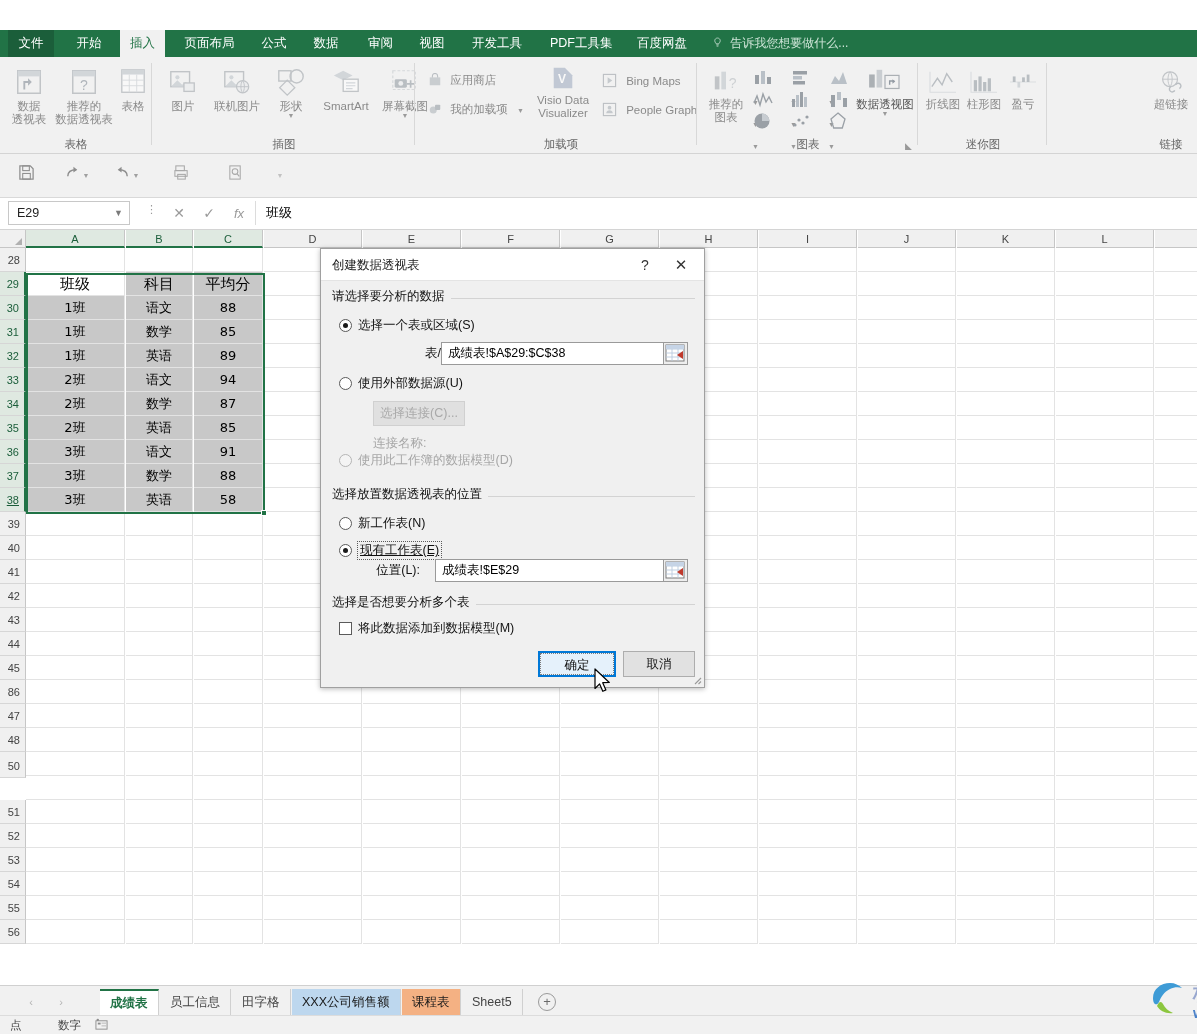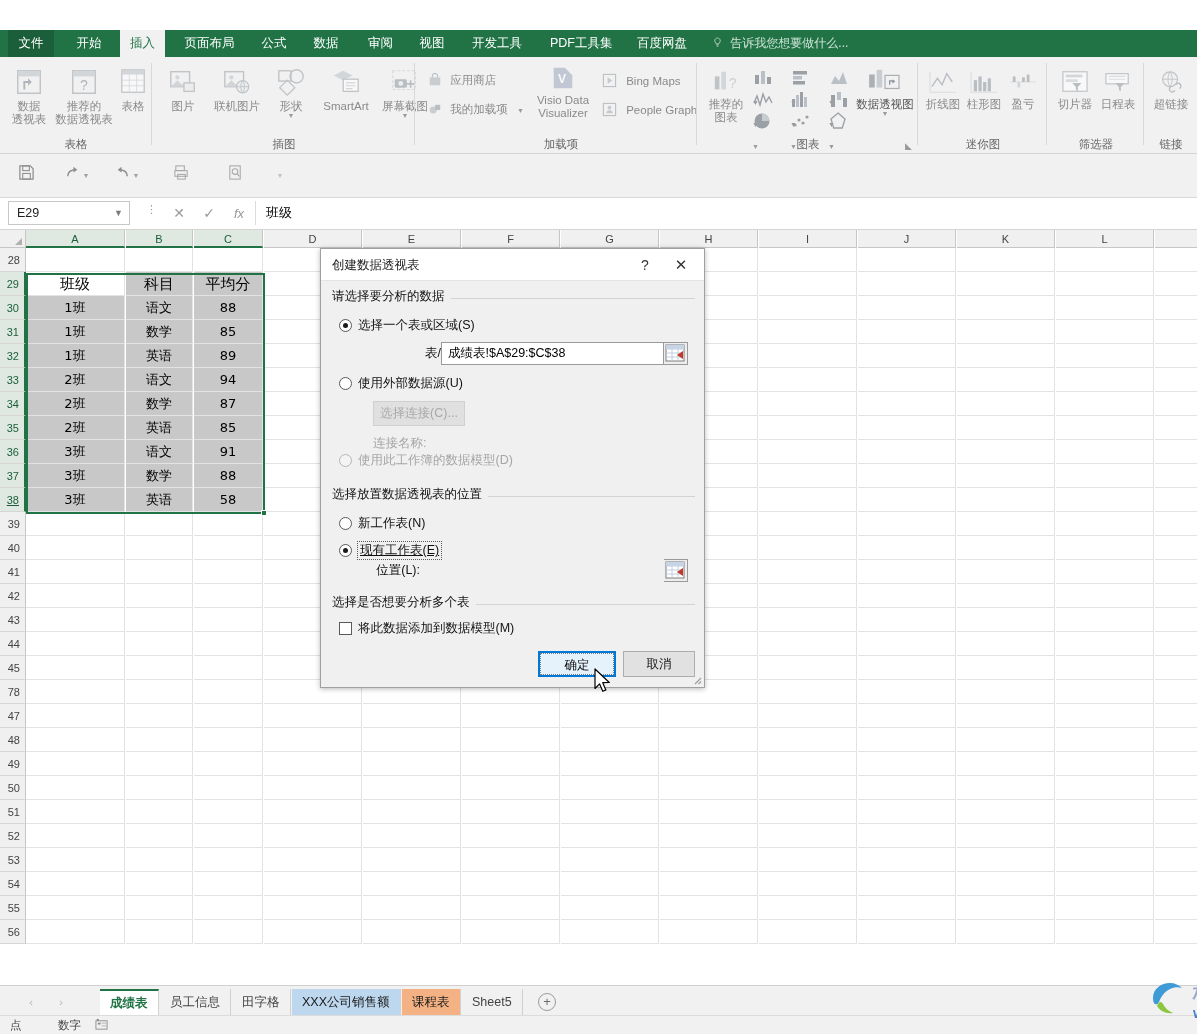--- a/index.html
+++ b/index.html
@@ -552,41 +552,20 @@
             <rect x="11" y="14" width="3" height="6" fill="#b9c0c7"></rect>
           <rect x="16" y="9" width="3" height="5" fill="#8d959d"></rect>
             <rect x="21" y="6" width="3" height="8" fill="#8d959d"></rect>
         </svg>
         <span class="bl">盈亏</span>
       </div>
       <div class="glabel">迷你图</div>
       <div class="sep"></div>
     </div>
 
-    <div class="grp" style="left:1048px;width:96px;">
-      <div class="btn" style="left:6px;top:12px;width:42px;">
-        <svg class="ico" width="30" height="26" viewBox="0 0 32 28">
-          <rect x="3" y="3" width="26" height="21" fill="#fff" stroke="#9aa0a6" stroke-width="1.3"></rect>
-          <rect x="6" y="6" width="18" height="3" fill="#b9c0c7"></rect>
-            <rect x="6" y="11" width="13" height="3" fill="#c7ccd1"></rect>
-          <path d="M13 15l10 0-4 4.5V24l-2-1.5v-3z" fill="#8d959d"></path>
-        </svg>
-        <span class="bl">切片器</span>
-      </div>
-      <div class="btn" style="left:49px;top:12px;width:42px;">
-        <svg class="ico" width="30" height="26" viewBox="0 0 32 28">
-          <rect x="3" y="5" width="24" height="11" fill="#fff" stroke="#9aa0a6" stroke-width="1.3"></rect>
-          <path d="M6 8h18M6 11h18" stroke="#c7ccd1" stroke-width="1.2"></path>
-          <path d="M13 15l10 0-4 4.5V24l-2-1.5v-3z" fill="#8d959d"></path>
-        </svg>
-        <span class="bl">日程表</span>
-      </div>
-      <div class="glabel">筛选器</div>
-      <div class="sep"></div>
-    </div>
 
     <div class="grp" style="left:1145px;width:52px;">
       <div class="btn" style="left:4px;top:12px;width:44px;">
         <svg class="ico" width="30" height="26" viewBox="0 0 32 28">
           <circle cx="15" cy="11" r="8" fill="none" stroke="#9aa0a6" stroke-width="1.3"></circle>
           <path d="M7 11h16M15 3c3 3.5 3 12.5 0 16M15 3c-3 3.5-3 12.5 0 16" fill="none" stroke="#9aa0a6" stroke-width="1"></path>
           <path d="M16 19a3 3 0 104 4M21 17a3 3 0 114 4" fill="none" stroke="#8d959d" stroke-width="1.5"></path>
         </svg>
         <span class="bl">超链接</span>
       </div>
@@ -674,25 +653,25 @@
         <div class="rowhead selrow" style="top: 210px;">36</div>
         <div class="rowhead selrow" style="top: 234px;">37</div>
         <div class="rowhead selrow" style="top: 258px; text-decoration: underline;">38</div>
         <div class="rowhead" style="top: 282px;">39</div>
         <div class="rowhead" style="top: 306px;">40</div>
         <div class="rowhead" style="top: 330px;">41</div>
         <div class="rowhead" style="top: 354px;">42</div>
         <div class="rowhead" style="top: 378px;">43</div>
         <div class="rowhead" style="top: 402px;">44</div>
         <div class="rowhead" style="top: 426px;">45</div>
-        <div class="rowhead" style="top: 450px;">78</div>
+        <div class="rowhead" style="top: 450px;">86</div>
         <div class="rowhead" style="top: 474px;">47</div>
         <div class="rowhead" style="top: 498px;">48</div>
         <div class="rowhead" style="top: 522px;">49</div>
-        <div class="rowhead" style="top: 546px;">50</div>
+        <div class="rowhead" style="top: 524px;">50</div>
         <div class="rowhead" style="top: 570px;">51</div>
         <div class="rowhead" style="top: 594px;">52</div>
         <div class="rowhead" style="top: 618px;">53</div>
         <div class="rowhead" style="top: 642px;">54</div>
         <div class="rowhead" style="top: 666px;">55</div>
         <div class="rowhead" style="top: 690px;">56</div>
       </div>
     <div id="cellgrid">
         <div class="cell" style="left: 26px; top: 18px; width: 99px;"></div>
         <div class="cell" style="left: 126px; top: 18px; width: 67px;"></div>
@@ -1142,20 +1121,21 @@
     <div class="sec-label" style="left:11px;top:237px;">选择放置数据透视表的位置</div>
     <div class="sec-line" style="left:11px;top:247px;width:363px;"></div>
 
     <div class="radio" style="left:18px;top:268px;"></div>
     <div class="rlabel" style="left:37px;top:266px;">新工作表(N)</div>
 
     <div class="radio on" style="left:18px;top:295px;"></div>
     <div class="rlabel focusbox" style="left:38px;top:292px;">现有工作表(E)</div>
 
     <div class="fieldlabel" style="right:284px;top:313px;">位置(L):</div>
+    <div class="txtfield" style="left:114px;top:310px;width:229px;">成绩表!$E$29</div>
     <div class="rngbtn" style="left:343px;top:310px;">
       <svg width="20" height="19" viewBox="0 0 20 19" style="margin:1px;">
         <rect x="1" y="1" width="18" height="16" fill="#fff" stroke="#7a7a7a" stroke-width="1"></rect>
         <path d="M1 5h18M1 9h18M1 13h18M7 1v16M13 1v16" stroke="#b9c9de" stroke-width="0.9"></path>
         <rect x="1" y="1" width="18" height="4" fill="#c6d4e6"></rect>
         <path d="M12 11l6-4v8z" fill="#c0392b"></path>
       </svg>
     </div>
 
     <div class="sec-label" style="left:11px;top:345px;">选择是否想要分析多个表</div>

